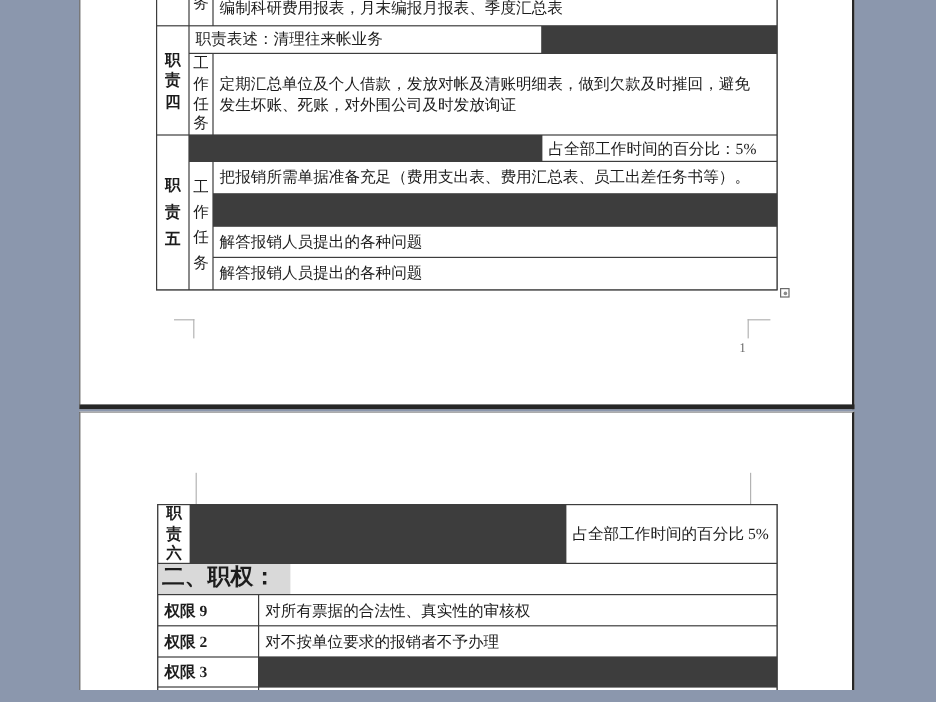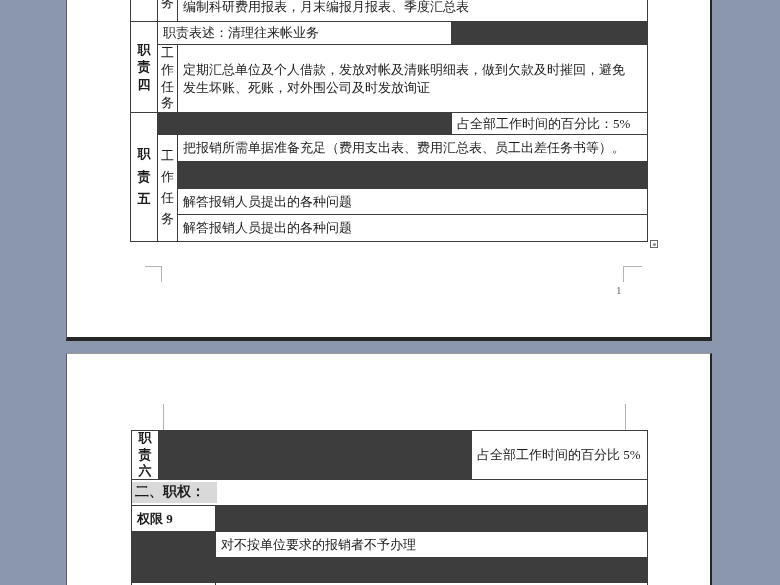--- a/index.html
+++ b/index.html
@@ -9,21 +9,21 @@
     background:#8b97ad;
   }
   #screen { position:relative; width:780px; height:585px; overflow:hidden; }
 
   .page {
     position:absolute; left:66px; width:646px; background:#ffffff;
     border-left:1px solid #5c5c5c; border-right:2px solid #262626;
     box-sizing:border-box; overflow:hidden;
   }
   #page1 { top:0; height:341px; border-bottom:4px solid #262626; }
-  #page2 { top:353px; height:232px; border-top:1px solid #979797; }
+  #page2 { top:343px; height:232px; border-top:1px solid #979797; }
 
   .doc-table {
     position:absolute; display:grid; gap:1px;
     background:#3d3d3d; border:1px solid #3d3d3d;
   }
   #table1 {
     left:63px; top:-9px;
     grid-template-columns:26px 19px 273px 195px;
     grid-template-rows:29px 22px 67px 21px 26px 26px 25px 26px;
   }
@@ -43,21 +43,21 @@
   .vtext {
     width:14px; word-break:break-all; text-align:center;
     line-height:1.3; font-size:13px;
   }
   .vtext.lh-md { line-height:1.35; }
   .vtext.lh-lg { line-height:1.75; }
   .vtext.lh-xl { line-height:1.6; }
   .tail-char { margin:3px auto auto auto; }
   .wraptext { padding-right:14px; }
   .hl {
-    background:#d9d9d9; font-weight:bold; font-size:14px;
+    background:#d9d9d9; font-weight:bold; font-size:19px;
     padding:2px 12px 2px 3px; line-height:1.2;
   }
   .margin-mark { position:absolute; }
   #mark-p1-left  { left:78px; top:266px; width:16px; height:15px;
     border-top:1px solid #b3b3b3; border-right:1px solid #b3b3b3; }
   #mark-p1-right { left:556px; top:266px; width:18px; height:15px;
     border-top:1px solid #b3b3b3; border-left:1px solid #b3b3b3; }
   .vmark { position:absolute; width:1px; height:26px; top:50px; background:#b3b3b3; }
   #mark-p2-left { left:96px; }
   #mark-p2-right { left:558px; }
@@ -143,24 +143,33 @@
         <span>占全部工作时间的百分比 5%</span>
       </div>
 
       <div class="cell nopad" style="grid-area:2/1/3/5">
         <span class="hl">二、职权：</span>
       </div>
 
       <div class="cell bold" style="grid-area:3/1/4/3">
         <span>权限 9</span>
       </div>
+      <div class="cell" style="grid-area:3/3/4/5">
+        <span>对所有票据的合法性、真实性的审核权</span>
+      </div>
 
+      <div class="cell bold" style="grid-area:4/1/5/3">
+        <span>权限 2</span>
+      </div>
       <div class="cell" style="grid-area:4/3/5/5">
         <span>对不按单位要求的报销者不予办理</span>
       </div>
 
+      <div class="cell bold" style="grid-area:5/1/6/3">
+        <span>权限 3</span>
+      </div>
 
       <div class="cell" style="grid-area:6/1/7/3"></div>
       <div class="cell" style="grid-area:6/3/7/5"></div>
     </div>
   </div>
 
 </div>
 
 </body></html>

